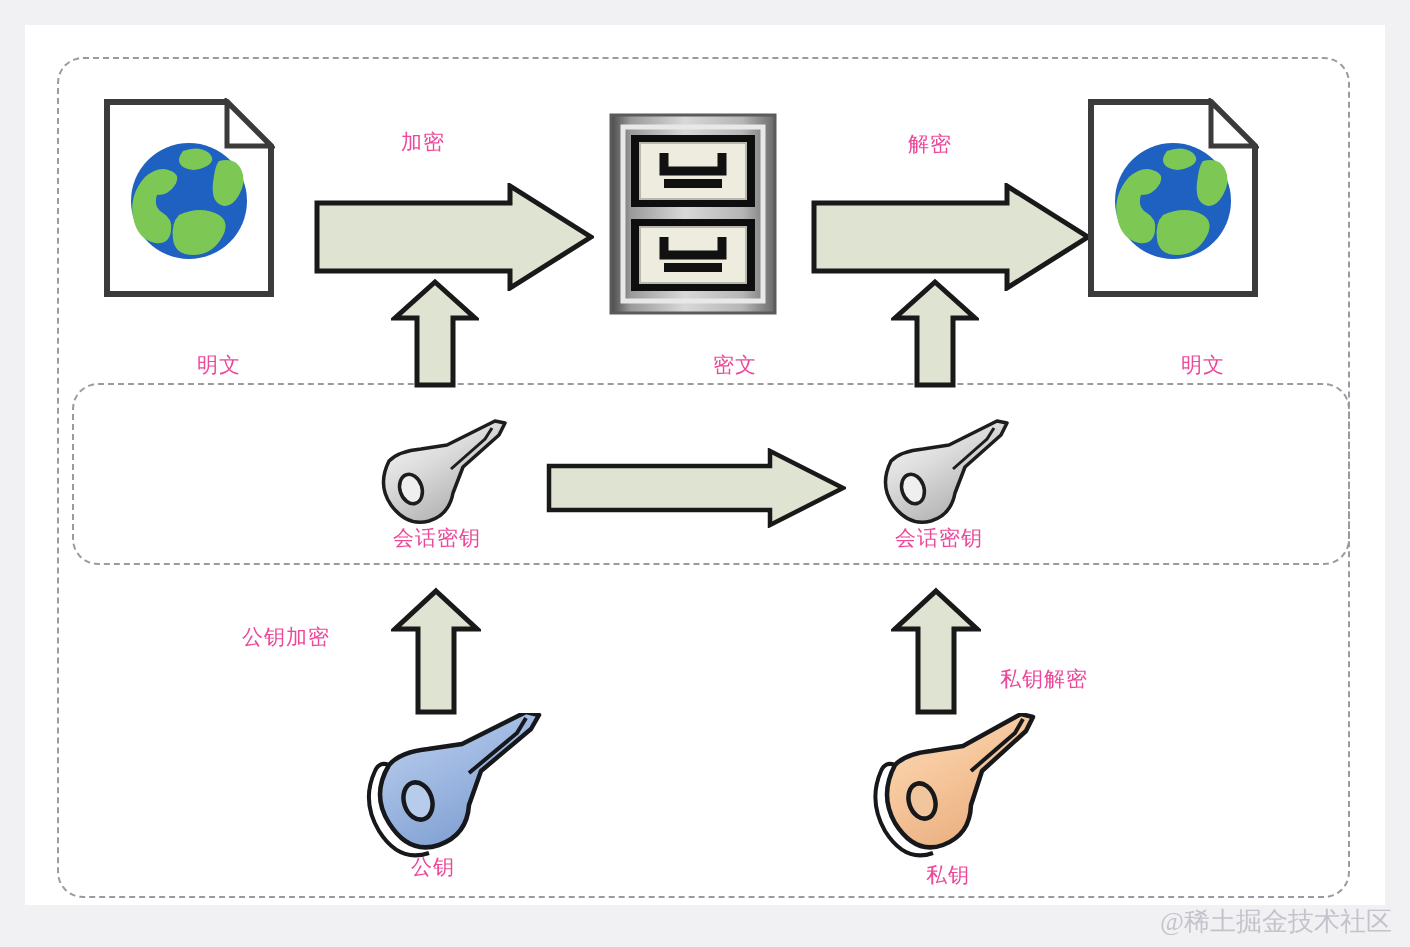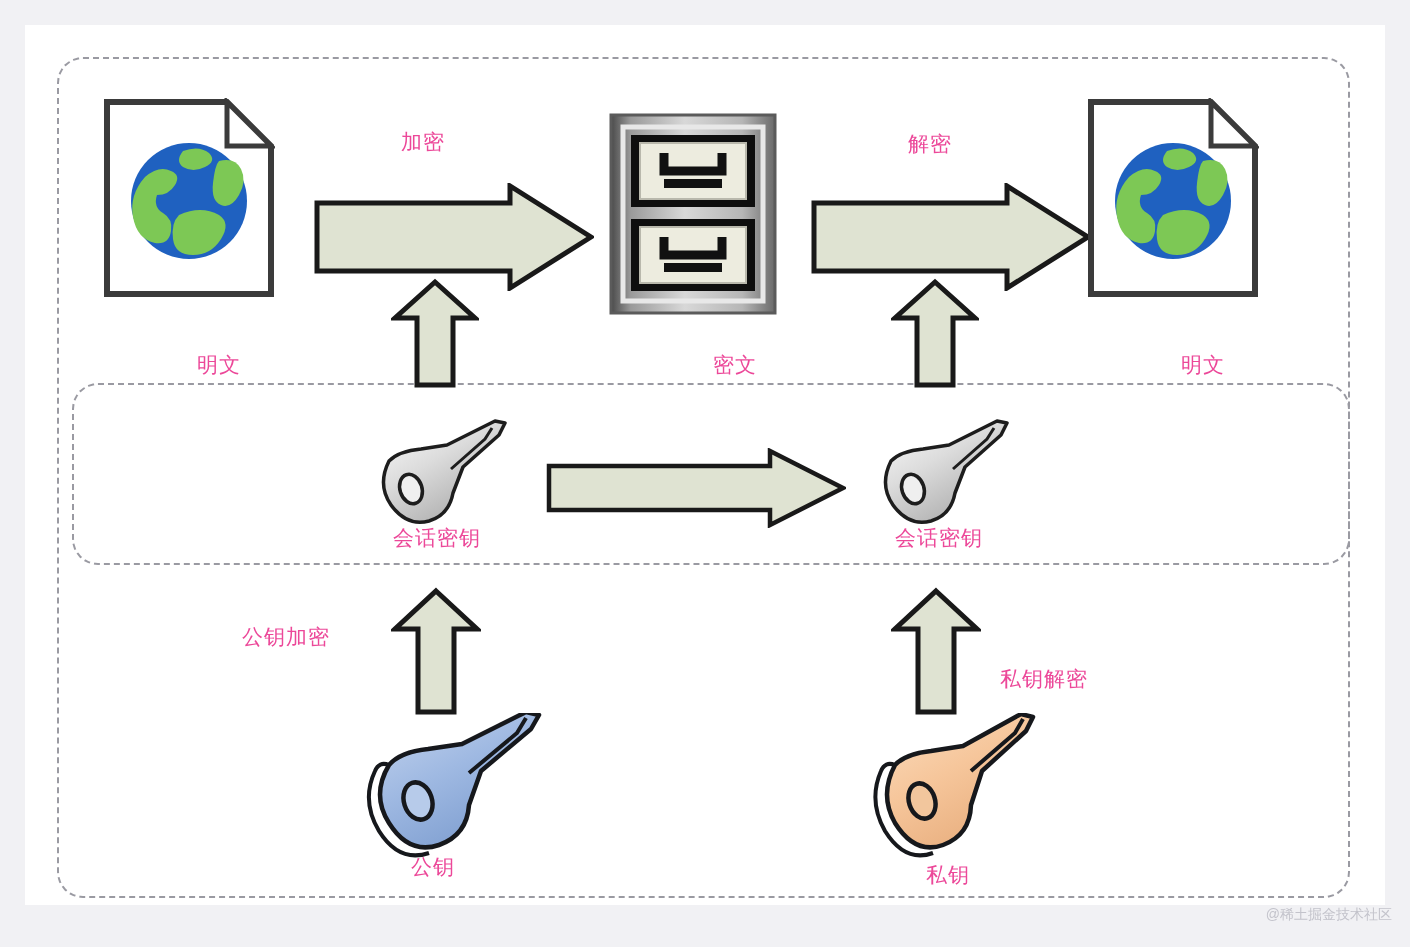--- a/index.html
+++ b/index.html
@@ -51,24 +51,24 @@
   
   .key { position:absolute; }
   .key svg { display:block; width:100%; height:100%; }
 
   
   .arrow { position:absolute; }
   .arrow svg { display:block; width:100%; height:100%; }
 
   .watermark {
     position:absolute;
-    right:18px; bottom:23px;
-    font-size:14px;
+    right:18px; bottom:8px;
+    font-size:26px;
     color:#c3c3cb;
-    font-family:Liberation Sans, sans-serif;
+    font-family:Liberation Serif, serif;
     white-space:nowrap;
   }
 </style>
 </head>
 <body>
 
 <div id="canvas">
   <div class="card">
 
     <div class="dbox" id="box-outer"></div>

